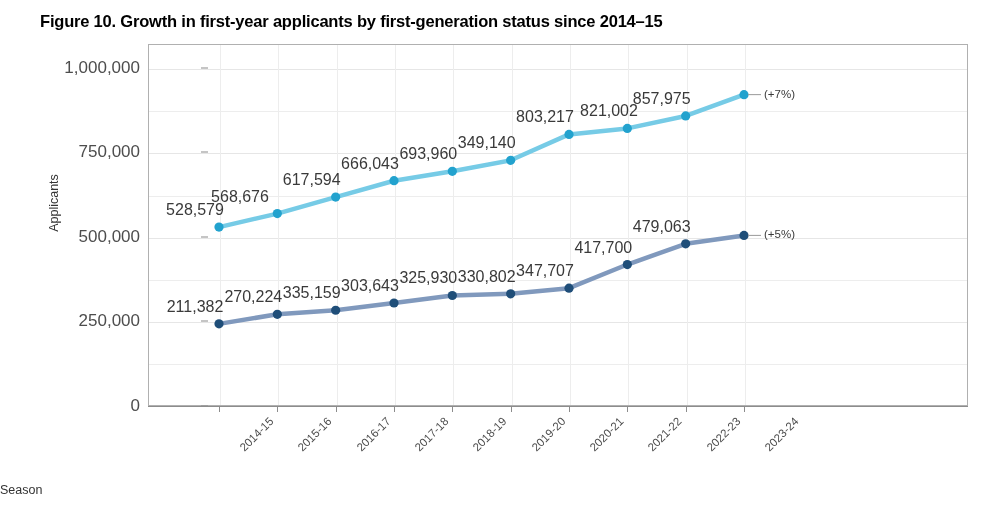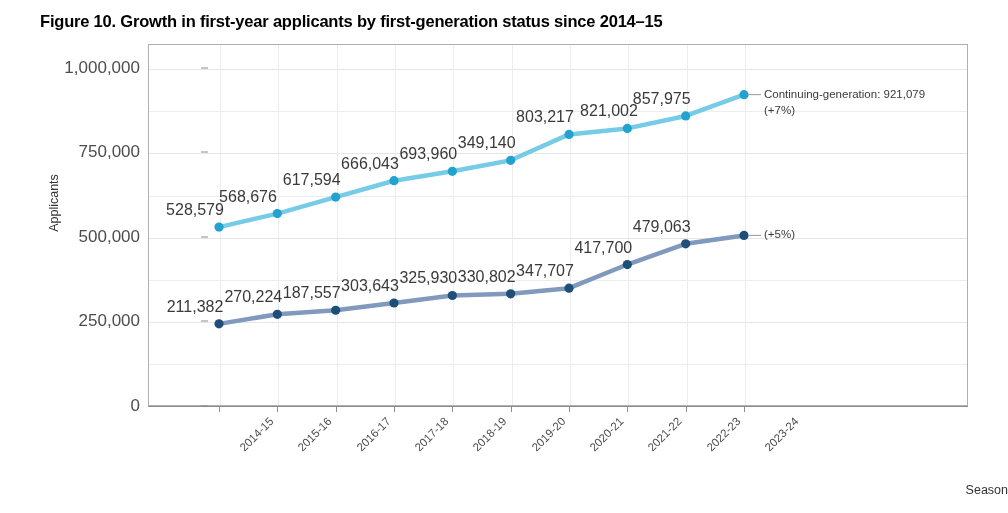--- a/index.html
+++ b/index.html
@@ -128,21 +128,21 @@
     white-space: nowrap;
     transform: rotate(-45deg);
     transform-origin: right top;
     text-align: right;
   }
   #x-axis-title {
     position: absolute;
     left: 0;
     top: 483px;
     width: 1008px;
-    text-align: right;
+    text-align: left;
     font-size: 12.5px;
     color: #333333;
   }
 
   
   #series-svg {
     position: absolute;
     left: 0;
     top: 0;
     width: 1008px;
@@ -257,41 +257,40 @@
       <circle cx="510.6666666666667" cy="293.854325" r="4.6" fill="#1f4e79"></circle>
       <circle cx="569" cy="288.1488875" r="4.6" fill="#1f4e79"></circle>
       <circle cx="627.3333333333334" cy="264.52625" r="4.6" fill="#1f4e79"></circle>
       <circle cx="685.6666666666667" cy="243.8162375" r="4.6" fill="#1f4e79"></circle>
       <circle cx="744" cy="235.3989875" r="4.6" fill="#1f4e79"></circle>
       <line x1="748" y1="235.3989875" x2="761" y2="235.3989875" stroke="#9a9a9a" stroke-width="1"></line>
     </svg>
 
   <div id="point-labels">
       <div class="point-label" style="left: 195px; top: 201.105px;">528,579</div>
-      <div class="point-label" style="left: 248px; top: 187.572px;">568,676</div>
+      <div class="point-label" style="left: 240px; top: 187.572px;">568,676</div>
       <div class="point-label" style="left: 311.667px; top: 171.062px;">617,594</div>
       <div class="point-label" style="left: 370px; top: 154.71px;">666,043</div>
       <div class="point-label" style="left: 428.333px; top: 145.288px;">693,960</div>
       <div class="point-label" style="left: 486.667px; top: 134.296px;">349,140</div>
       <div class="point-label" style="left: 545px; top: 108.414px;">803,217</div>
       <div class="point-label" style="left: 609px; top: 102.412px;">821,002</div>
       <div class="point-label" style="left: 661.667px; top: 89.9334px;">857,975</div>
       <div class="point-label" style="left: 195px; top: 297.864px;">211,382</div>
       <div class="point-label" style="left: 253.333px; top: 288.299px;">270,224</div>
-      <div class="point-label" style="left: 311.667px; top: 284.269px;">187,557</div>
+      <div class="point-label" style="left: 311.667px; top: 284.269px;">335,159</div>
       <div class="point-label" style="left: 370px; top: 277.02px;">303,643</div>
       <div class="point-label" style="left: 428.333px; top: 269.499px;">325,930</div>
       <div class="point-label" style="left: 486.667px; top: 267.854px;">330,802</div>
       <div class="point-label" style="left: 545px; top: 262.149px;">347,707</div>
       <div class="point-label" style="left: 603.333px; top: 238.526px;">417,700</div>
       <div class="point-label" style="left: 661.667px; top: 217.816px;">479,063</div>
     </div>
   <div id="end-labels">
       <div class="end-label" style="left: 764px; top: 85.6358px;">
-        <div>Continuing-generation: 921,079</div>
         <div>(+7%)</div>
       </div>
       <div class="end-label" style="left: 764px; top: 226.399px;">
         <div>(+5%)</div>
       </div>
     </div>
 
 </div>
 
 </body></html>

